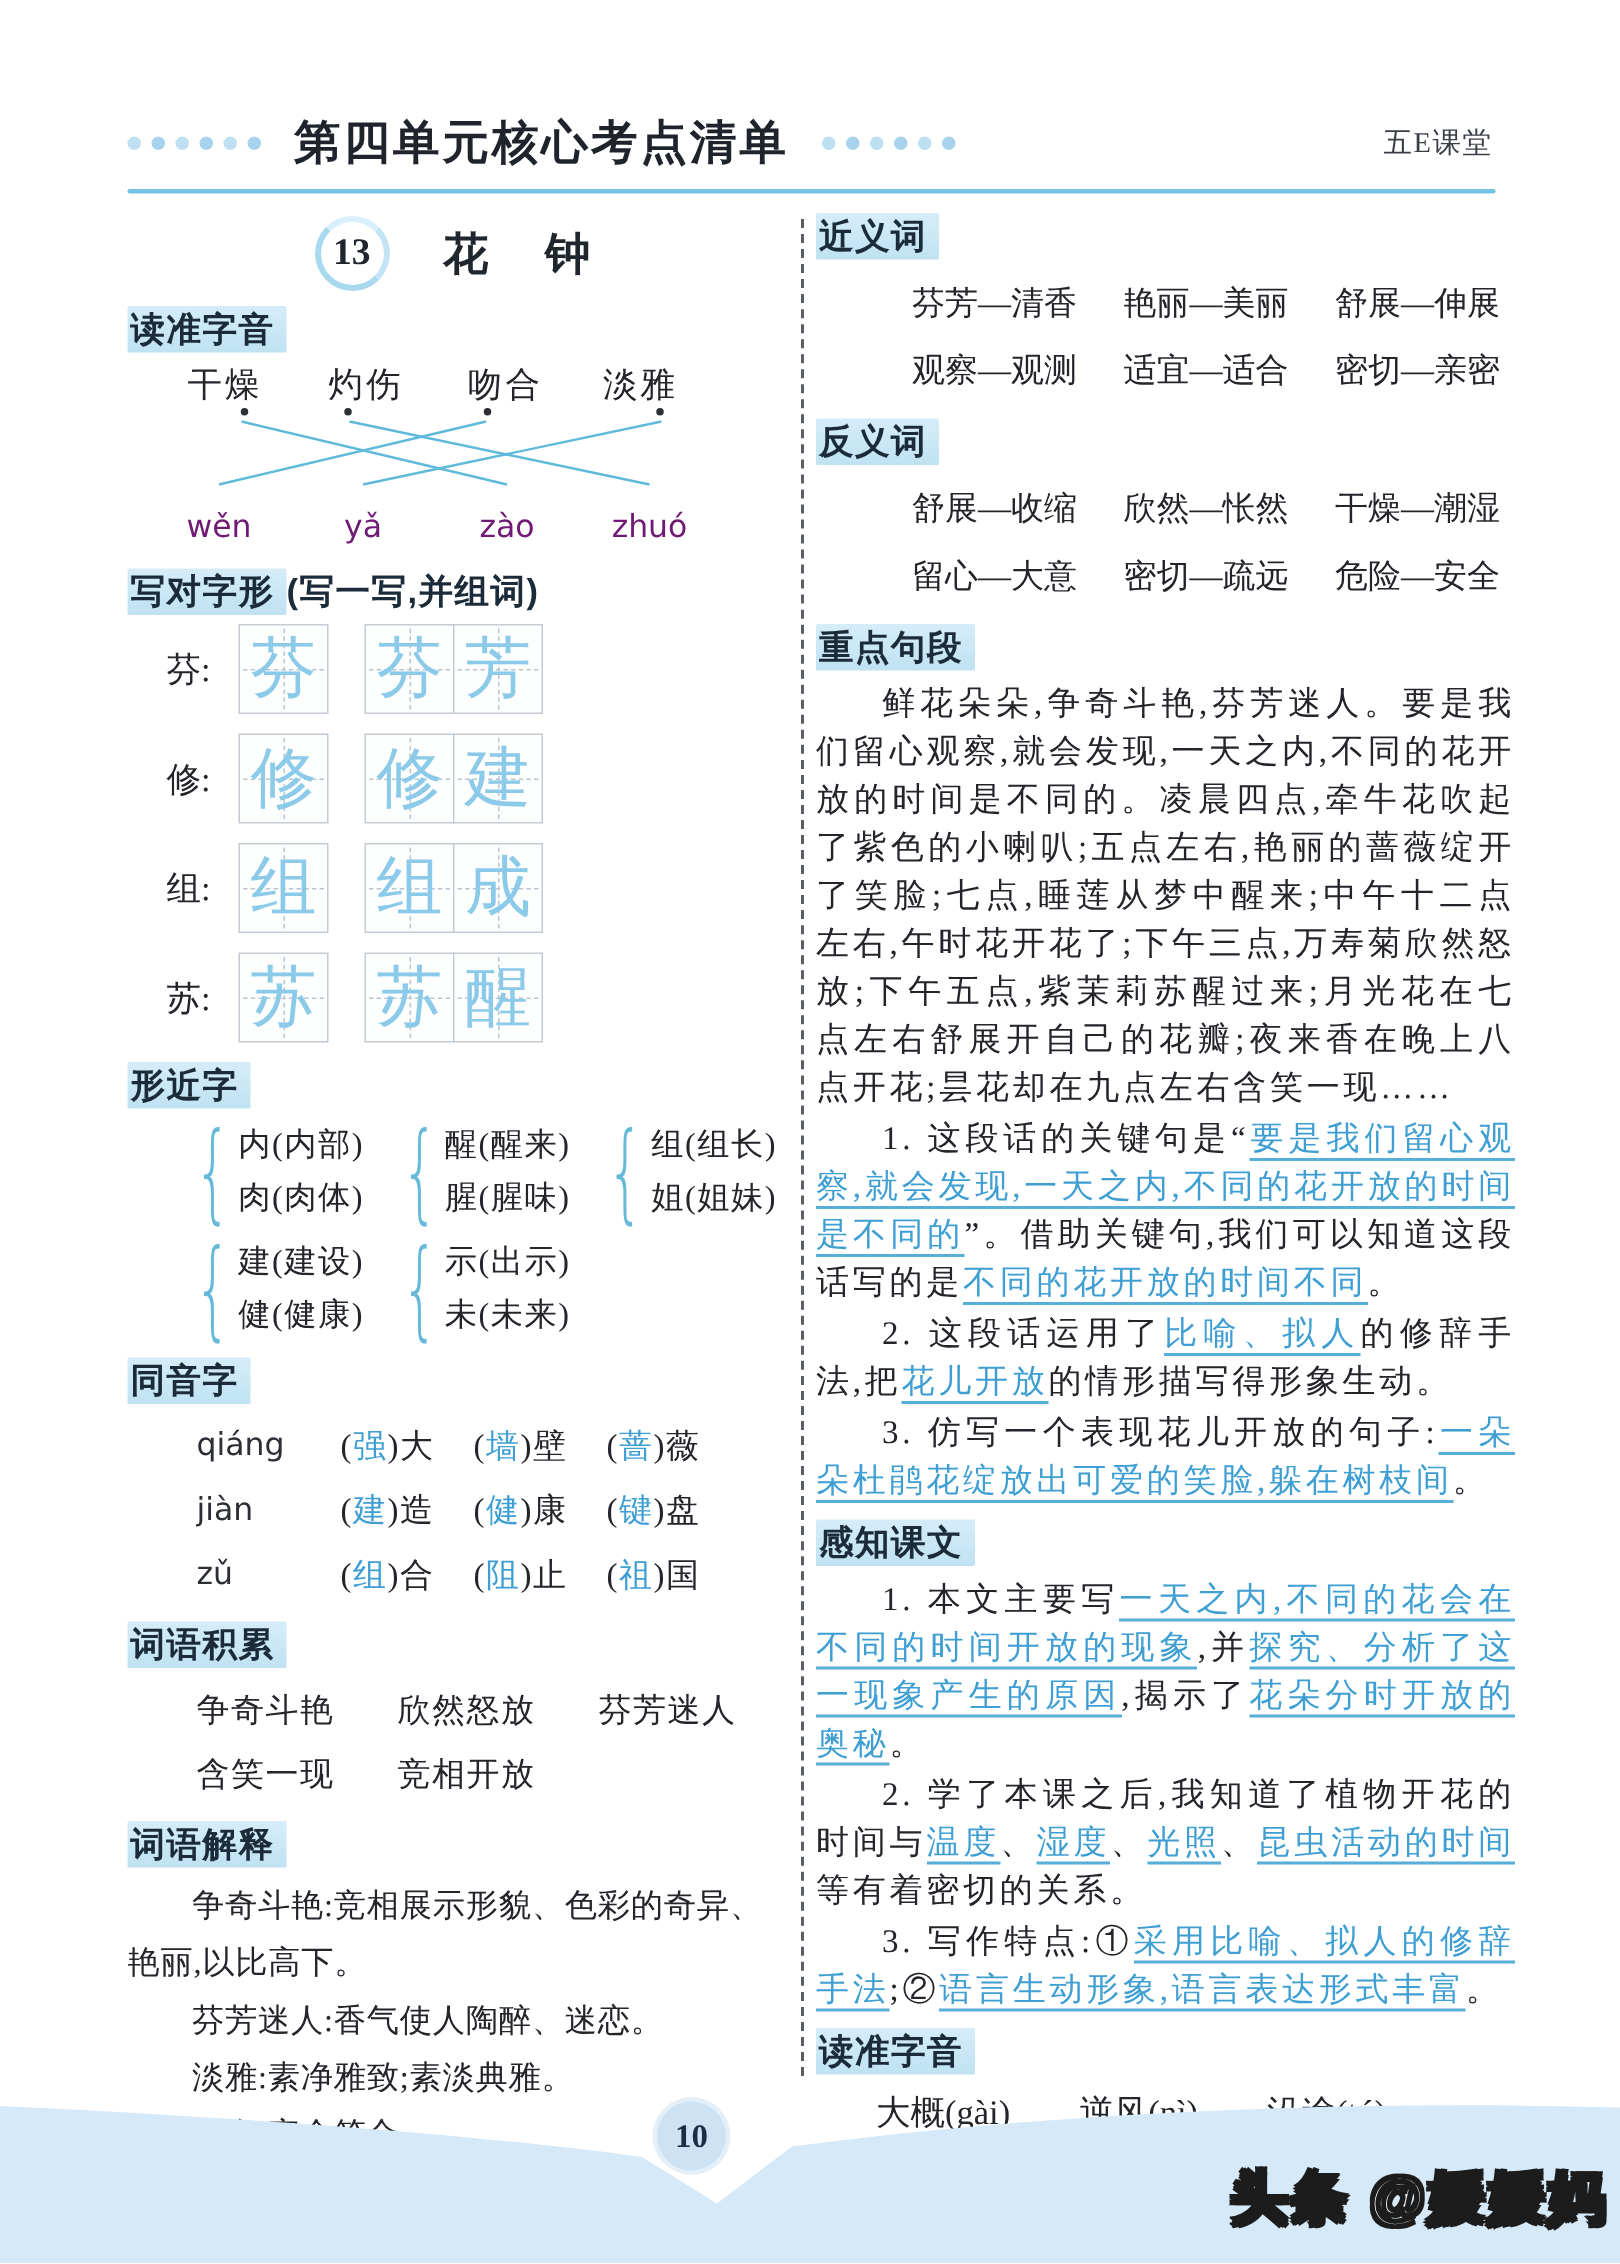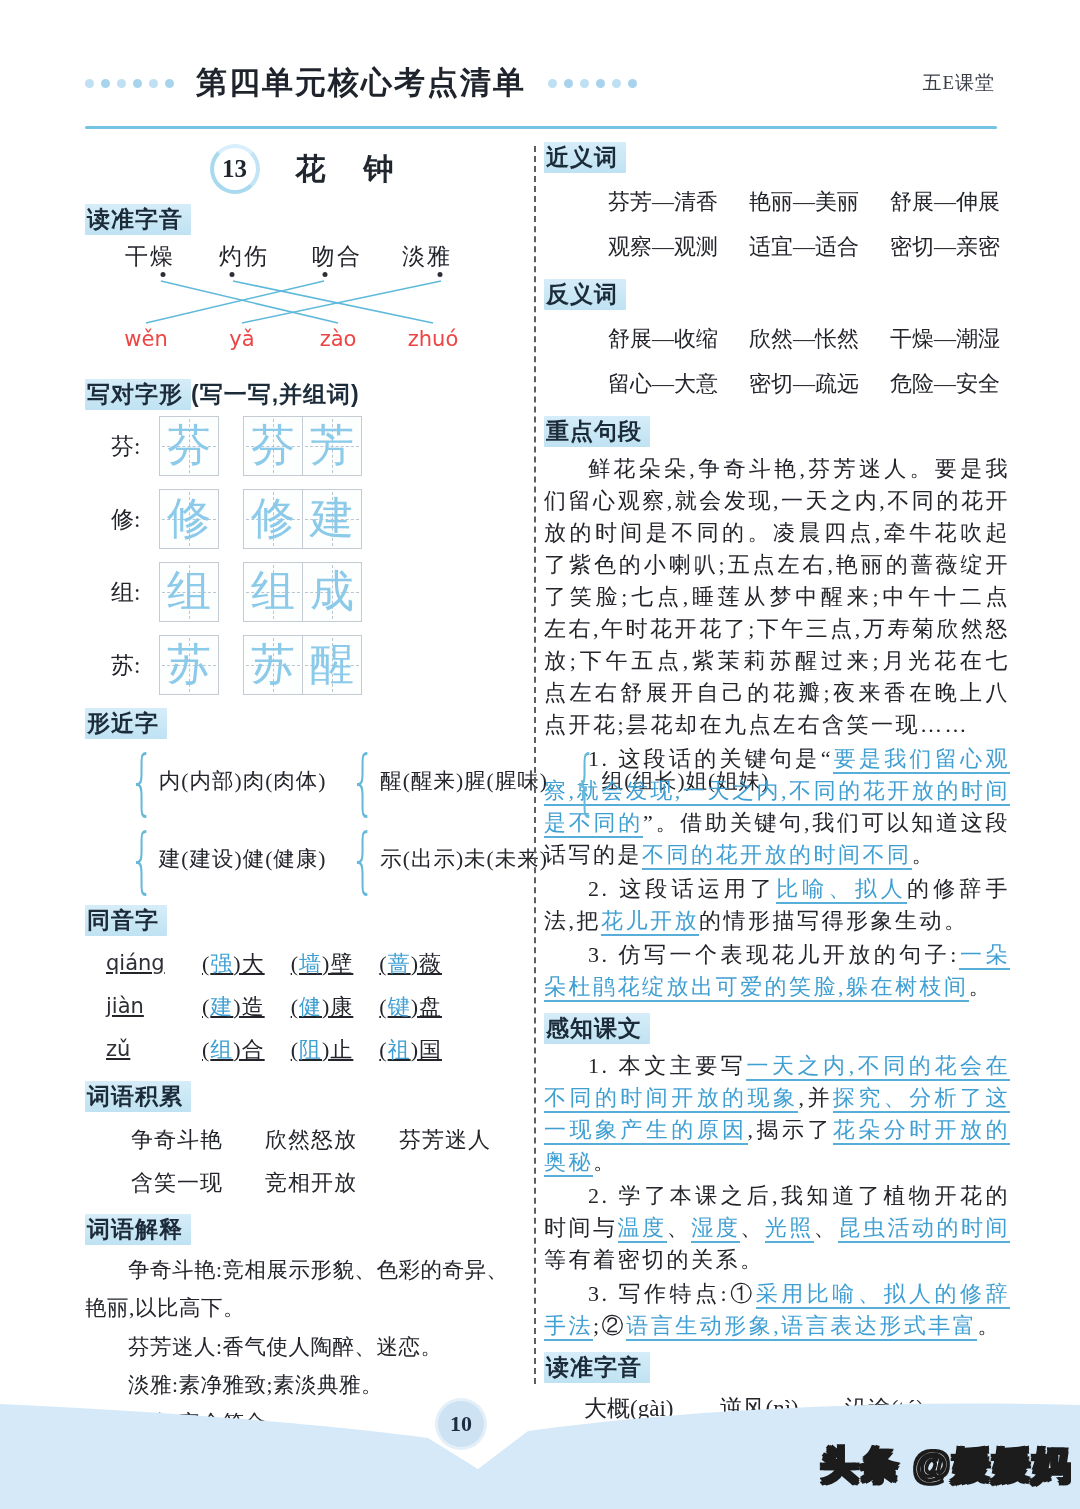--- a/index.html
+++ b/index.html
@@ -5,21 +5,21 @@
   html,body{margin:0;padding:0;background:#ffffff;}
   body{width:1080px;height:1509px;position:relative;overflow:hidden;
        font-family:"Liberation Serif",serif;color:#23252b;}
   .page{position:absolute;inset:0;background:#ffffff;}
 
   
   .hdr{position:absolute;top:62px;left:85px;width:910px;display:flex;align-items:center;}
   .dotstrip{display:flex;gap:7px;align-items:center;}
   .dotstrip i{width:9px;height:9px;border-radius:50%;background:#bfe0f2;display:block;}
   .dotstrip i:nth-child(2n){background:#a7d4ec;}
-  .hdr-title{font-size:31px;font-weight:bold;letter-spacing:2px;color:#1f242c;margin:0 22px;white-space:nowrap;}
+  .hdr-title{font-size:31px;font-weight:bold;letter-spacing:2px;color:#1f242c;margin:12px 22px;white-space:nowrap;}
   .brand{margin-left:auto;font-size:19px;color:#3a3f47;letter-spacing:1px;text-align:right;}
   .rule{position:absolute;top:126px;left:85px;width:912px;height:3px;background:#74c3e2;border-radius:2px;}
 
   
   .content{position:absolute;top:142px;left:85px;width:925px;height:1248px;display:flex;}
   .col-left{width:437px;flex:0 0 437px;}
   .divider{flex:0 0 0;border-left:2px dashed #5a5f66;margin:4px 8px 0 12px;height:1238px;}
   .col-right{flex:1;min-width:0;}
 
   
@@ -31,47 +31,47 @@
   
   .lesson{display:flex;align-items:center;justify-content:center;margin:2px 0 8px 0;gap:36px;}
   .lnum{width:42px;height:42px;border-radius:50%;display:flex;align-items:center;justify-content:center;
         border:4px solid #a9d9ef;border-top-color:#d9effb;border-right-color:#c2e4f5;
         font-family:"Liberation Serif",serif;font-weight:bold;font-size:25px;color:#20262e;}
   .ltitle{font-size:30px;font-weight:bold;color:#20262e;letter-spacing:4px;white-space:nowrap;}
 
   
   .match{position:relative;height:128px;margin:2px 0 4px 20px;width:400px;}
   .match .w{position:absolute;top:0;transform:translateX(-50%);font-size:23px;letter-spacing:2px;white-space:nowrap;}
-  .match .p{position:absolute;top:86px;transform:translateX(-50%);
-            font-family:"DejaVu Sans",sans-serif;font-size:21px;color:#ef4444;white-space:nowrap;}
+  .match .p{position:absolute;top:98px;transform:translateX(-50%);
+            font-family:"DejaVu Sans",sans-serif;font-size:21px;color:#701a75;white-space:nowrap;}
   .mlines{position:absolute;left:0;top:38px;width:400px;height:46px;}
   .mlines line{stroke:#5fb9da;stroke-width:1.6;}
 
   
   .wg-row{display:flex;align-items:center;margin:0 0 13px 26px;}
   .wg-label{width:48px;font-size:23px;color:#23252b;}
   .wbox{width:60px;height:60px;border:1px solid #c4cbd2;background:#fdfefe;position:relative;
         display:flex;align-items:center;justify-content:center;box-sizing:border-box;}
   .wbox::before{content:"";position:absolute;left:2px;right:2px;top:50%;border-top:1px dashed #b9c6cf;}
   .wbox::after{content:"";position:absolute;top:2px;bottom:2px;left:50%;border-left:1px dashed #b9c6cf;}
   .wbox b{position:relative;z-index:1;font-weight:normal;font-size:44px;color:#8ccae9;line-height:1;}
   .pair{display:flex;margin-left:24px;}
   .pair .wbox+.wbox{margin-left:-1px;}
   .hint{font-size:21.5px;line-height:1.72;text-indent:2em;margin:2px 0 0 0;color:#23252b;}
 
   
   .brace-row{display:flex;margin:4px 0 6px 34px;gap:14px;}
   .bgrp{display:flex;align-items:center;}
   .brace{font-family:"DejaVu Sans",sans-serif;font-size:72px;font-weight:200;color:#66b9d9;
          transform:scaleX(.55);line-height:1;margin-right:-6px;}
-  .blines{display:flex;flex-direction:row;}
+  .blines{display:flex;flex-direction:column;}
   .blines span{font-size:21.5px;line-height:35px;white-space:nowrap;letter-spacing:1px;}
 
   
-  .ty-row{display:flex;margin-left:21px;font-size:22px;line-height:43px;text-decoration:underline;}
+  .ty-row{display:flex;margin-left:46px;font-size:22px;line-height:43px;}
   .ty-pin{width:96px;font-family:"DejaVu Sans",sans-serif;font-size:21px;color:#2c2f35;}
   .ty-it{margin-right:26px;white-space:nowrap;letter-spacing:1px;}
 
   
   .wl-row{display:flex;margin-left:46px;gap:42px;font-size:22px;line-height:43px;letter-spacing:1px;}
 
   
   .def{font-size:21.5px;line-height:1.78;text-indent:2em;margin:0;letter-spacing:.5px;}
   .para{font-size:22px;line-height:32px;text-indent:2em;margin:0 0 2px 0;letter-spacing:2.5px;text-align:justify;}
 

